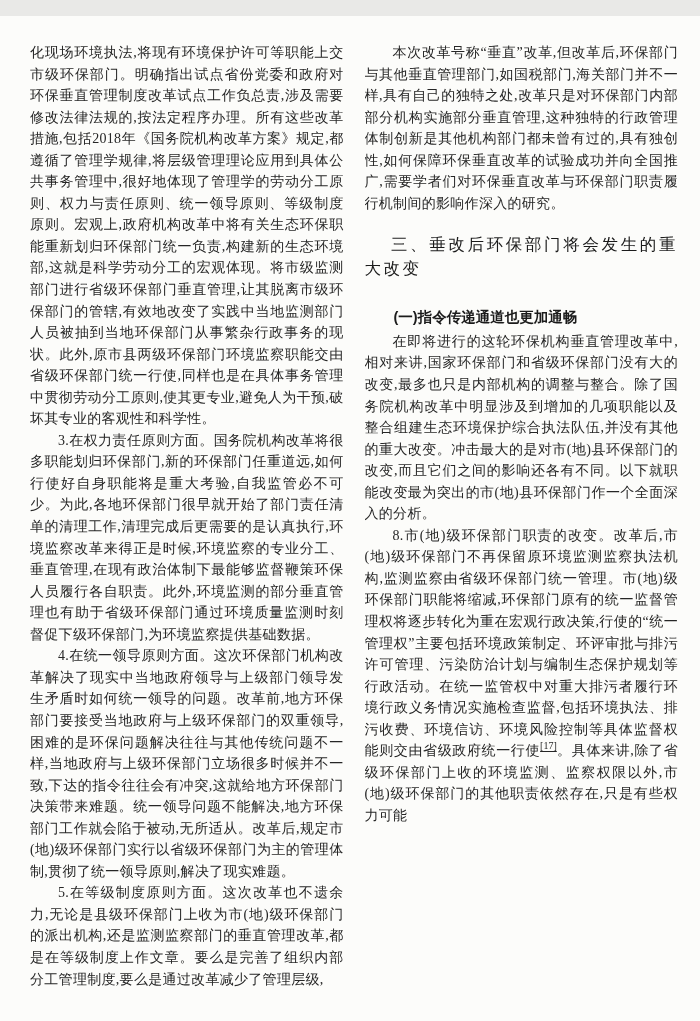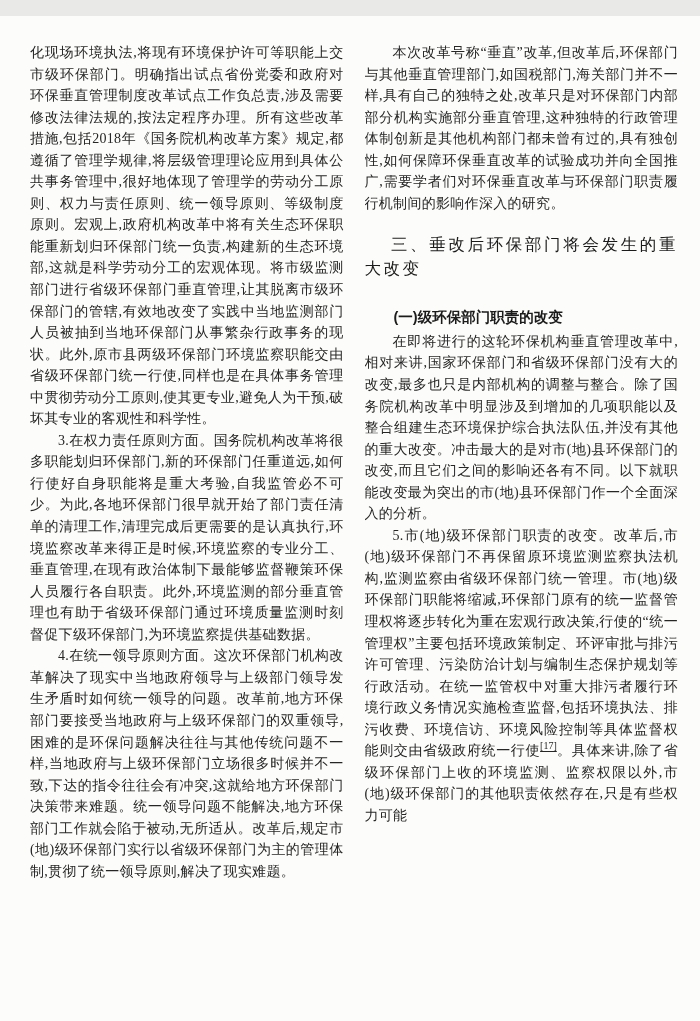--- a/index.html
+++ b/index.html
@@ -79,29 +79,30 @@
 </head>
 <body>
 
 <div class="page">
   <div class="columns">
 
     <div class="col">
       <p class="cont">化现场环境执法,将现有环境保护许可等职能上交市级环保部门。明确指出试点省份党委和政府对环保垂直管理制度改革试点工作负总责,涉及需要修改法律法规的,按法定程序办理。所有这些改革措施,包括2018年《国务院机构改革方案》规定,都遵循了管理学规律,将层级管理理论应用到具体公共事务管理中,很好地体现了管理学的劳动分工原则、权力与责任原则、统一领导原则、等级制度原则。宏观上,政府机构改革中将有关生态环保职能重新划归环保部门统一负责,构建新的生态环境部,这就是科学劳动分工的宏观体现。将市级监测部门进行省级环保部门垂直管理,让其脱离市级环保部门的管辖,有效地改变了实践中当地监测部门人员被抽到当地环保部门从事繁杂行政事务的现状。此外,原市县两级环保部门环境监察职能交由省级环保部门统一行使,同样也是在具体事务管理中贯彻劳动分工原则,使其更专业,避免人为干预,破坏其专业的客观性和科学性。</p>
       <p>3.在权力责任原则方面。国务院机构改革将很多职能划归环保部门,新的环保部门任重道远,如何行使好自身职能将是重大考验,自我监管必不可少。为此,各地环保部门很早就开始了部门责任清单的清理工作,清理完成后更需要的是认真执行,环境监察改革来得正是时候,环境监察的专业分工、垂直管理,在现有政治体制下最能够监督鞭策环保人员履行各自职责。此外,环境监测的部分垂直管理也有助于省级环保部门通过环境质量监测时刻督促下级环保部门,为环境监察提供基础数据。</p>
       <p>4.在统一领导原则方面。这次环保部门机构改革解决了现实中当地政府领导与上级部门领导发生矛盾时如何统一领导的问题。改革前,地方环保部门要接受当地政府与上级环保部门的双重领导,困难的是环保问题解决往往与其他传统问题不一样,当地政府与上级环保部门立场很多时候并不一致,下达的指令往往会有冲突,这就给地方环保部门决策带来难题。统一领导问题不能解决,地方环保部门工作就会陷于被动,无所适从。改革后,规定市(地)级环保部门实行以省级环保部门为主的管理体制,贯彻了统一领导原则,解决了现实难题。</p>
+      <p>5.在等级制度原则方面。这次改革也不遗余力,无论是县级环保部门上收为市(地)级环保部门的派出机构,还是监测监察部门的垂直管理改革,都是在等级制度上作文章。要么是完善了组织内部分工管理制度,要么是通过改革减少了管理层级,</p>
     </div>
 
     <div class="col">
       <p>本次改革号称“垂直”改革,但改革后,环保部门与其他垂直管理部门,如国税部门,海关部门并不一样,具有自己的独特之处,改革只是对环保部门内部部分机构实施部分垂直管理,这种独特的行政管理体制创新是其他机构部门都未曾有过的,具有独创性,如何保障环保垂直改革的试验成功并向全国推广,需要学者们对环保垂直改革与环保部门职责履行机制间的影响作深入的研究。</p>
 
       <div class="section-heading">三、垂改后环保部门将会发生的重大改变</div>
 
-      <div class="sub-heading">(一)级环保部门职责的改变</div>
+      <div class="sub-heading">(一)指令传递通道也更加通畅</div>
 
       <p>在即将进行的这轮环保机构垂直管理改革中,相对来讲,国家环保部门和省级环保部门没有大的改变,最多也只是内部机构的调整与整合。除了国务院机构改革中明显涉及到增加的几项职能以及整合组建生态环境保护综合执法队伍,并没有其他的重大改变。冲击最大的是对市(地)县环保部门的改变,而且它们之间的影响还各有不同。以下就职能改变最为突出的市(地)县环保部门作一个全面深入的分析。</p>
 
-      <p><span>5.市(地)级环保部门职责的改变。改革后,市(地)级环保部门不再保留原环境监测监察执法机构,监测监察由省级环保部门统一管理。市(地)级环保部门职能将缩减,环保部门原有的统一监督管理权将逐步转化为重在宏观行政决策,行使的“统一管理权”主要包括环境政策制定、环评审批与排污许可管理、污染防治计划与编制生态保护规划等行政活动。在统一监管权中对重大排污者履行环境行政义务情况实施检查监督,包括环境执法、排污收费、环境信访、环境风险控制等具体监督权能则交由省级政府统一行使</span><sup class="ref">[17]</sup><span>。具体来讲,除了省级环保部门上收的环境监测、监察权限以外,市(地)级环保部门的其他职责依然存在,只是有些权力可能</span></p>
+      <p><span>8.市(地)级环保部门职责的改变。改革后,市(地)级环保部门不再保留原环境监测监察执法机构,监测监察由省级环保部门统一管理。市(地)级环保部门职能将缩减,环保部门原有的统一监督管理权将逐步转化为重在宏观行政决策,行使的“统一管理权”主要包括环境政策制定、环评审批与排污许可管理、污染防治计划与编制生态保护规划等行政活动。在统一监管权中对重大排污者履行环境行政义务情况实施检查监督,包括环境执法、排污收费、环境信访、环境风险控制等具体监督权能则交由省级政府统一行使</span><sup class="ref">[17]</sup><span>。具体来讲,除了省级环保部门上收的环境监测、监察权限以外,市(地)级环保部门的其他职责依然存在,只是有些权力可能</span></p>
     </div>
 
   </div>
 
 </div>
 
 </body></html>

